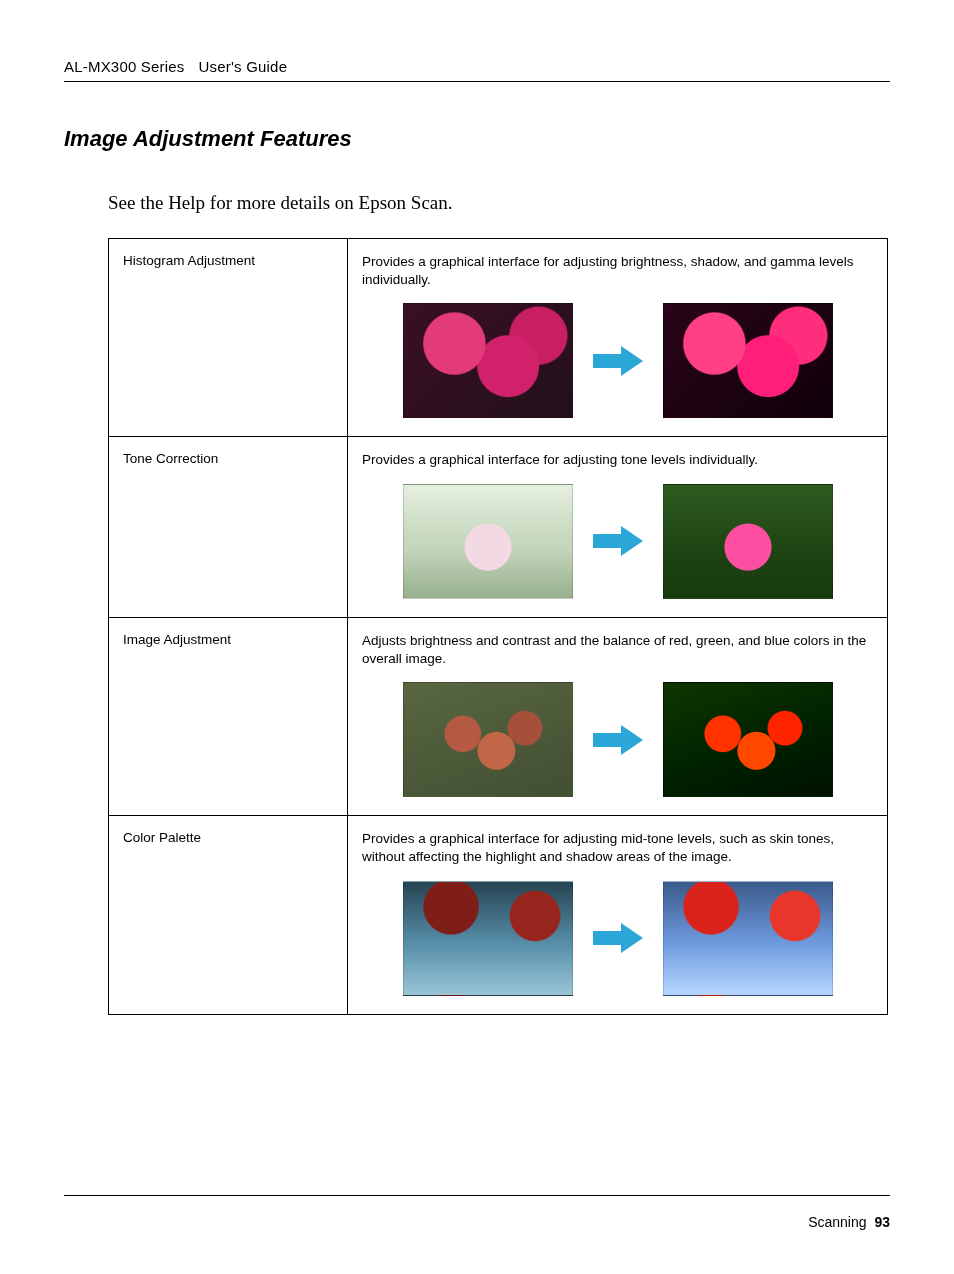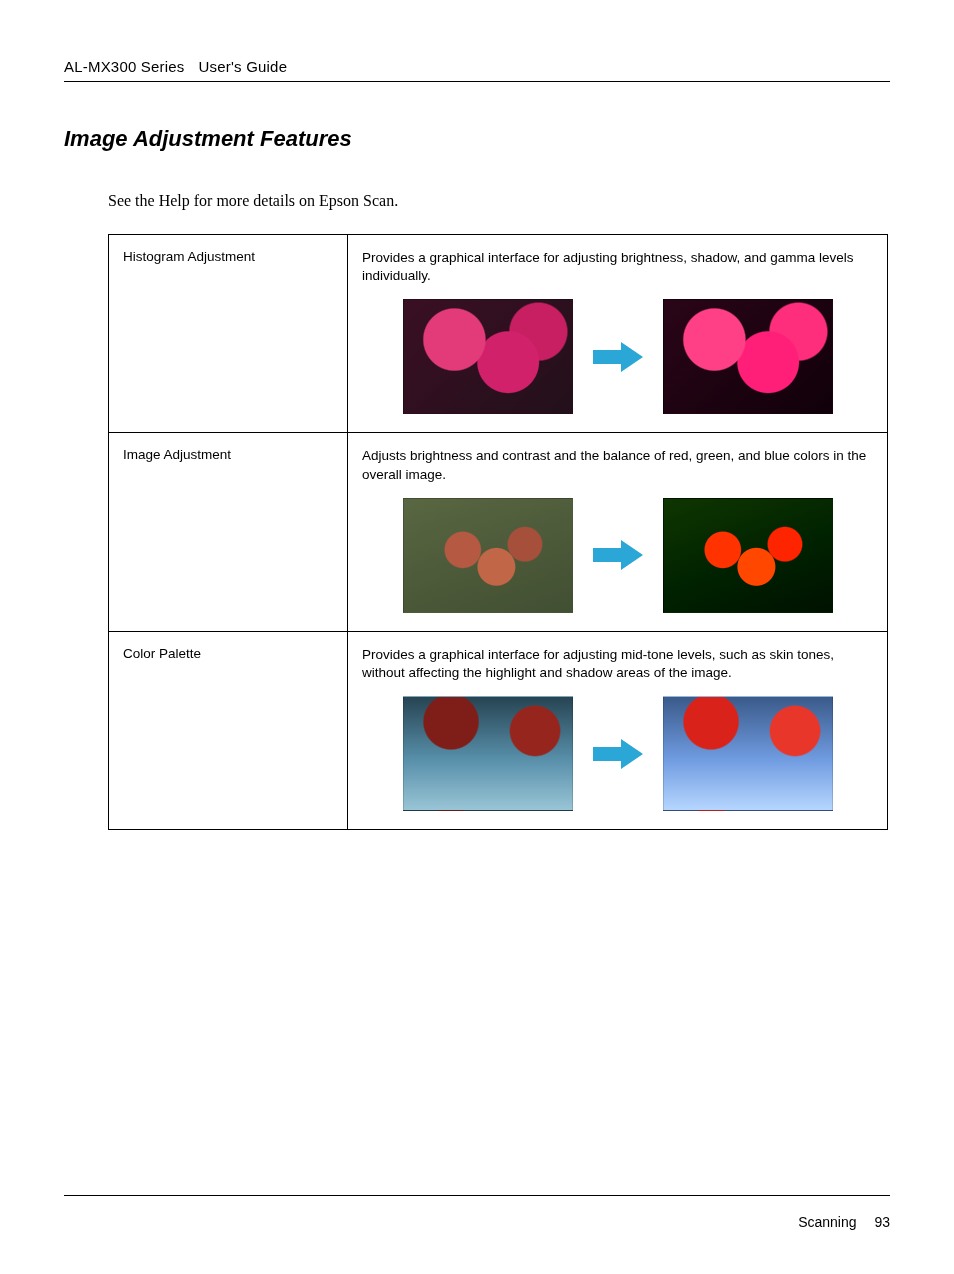--- a/index.html
+++ b/index.html
@@ -37,21 +37,21 @@
     font-size: 22px;
     margin: 0 0 40px 0;
   }
   .intro {
     font-size: 17px;
     line-height: 1.45;
     margin: 0 0 18px 44px;
     max-width: 760px;
   }
   .note {
-    font-size: 16px;
+    font-size: 19px;
     margin: 4px 0 24px 44px;
   }
   table.features {
     border-collapse: collapse;
     width: 780px;
     margin-left: 44px;
     font-family: Arial, Helvetica, sans-serif;
     font-size: 13.5px;
     margin-top: 24px;
   }
@@ -138,21 +138,21 @@
     position: absolute;
     bottom: 44px;
     left: 64px;
     right: 64px;
     border-top: 1px solid #000;
     padding-top: 18px;
     text-align: right;
     font-family: Arial, Helvetica, sans-serif;
     font-size: 14px;
   }
-  .footer .pg { font-weight: normal; margin-left: 14px; }
+  .footer .pg { font-weight: bold; margin-left: 4px; }
 </style>
 </head>
 <body>
 
 <div class="page">
 
   <div class="header-line">
     <div class="header-text">
       <span>AL-MX300 Series</span><span class="sep"></span><span>User's Guide</span>
     </div>
@@ -173,20 +173,35 @@
               <span class="arrow-icon">
                 <svg width="54" height="34" viewBox="0 0 54 34">
                   <path d="M2 10 H30 V2 L52 17 L30 32 V24 H2 Z" fill="#2aa7d6"></path>
                 </svg>
               </span>
               <div class="thumb bg-hist-b" role="img" aria-label="vivid magenta flowers after histogram adjustment"></div>
             </div>
           </td>
         </tr>
         <tr>
+          <td class="name"><span>Tone Correction</span></td>
+          <td>
+            <div class="desc-text">Provides a graphical interface for adjusting tone levels individually.</div>
+            <div class="thumbs">
+              <div class="thumb bg-tone-a" role="img" aria-label="washed-out pink flower on pale green foliage"></div>
+              <span class="arrow-icon">
+                <svg width="54" height="34" viewBox="0 0 54 34">
+                  <path d="M2 10 H30 V2 L52 17 L30 32 V24 H2 Z" fill="#2aa7d6"></path>
+                </svg>
+              </span>
+              <div class="thumb bg-tone-b" role="img" aria-label="saturated pink flower on dark green foliage"></div>
+            </div>
+          </td>
+        </tr>
+        <tr>
           <td class="name"><span>Image Adjustment</span></td>
           <td>
             <div class="desc-text">Adjusts brightness and contrast and the balance of red, green, and blue colors in the overall image.</div>
             <div class="thumbs">
               <div class="thumb bg-img-a" role="img" aria-label="low-contrast photo of tomatoes and greens"></div>
               <span class="arrow-icon">
                 <svg width="54" height="34" viewBox="0 0 54 34">
                   <path d="M2 10 H30 V2 L52 17 L30 32 V24 H2 Z" fill="#2aa7d6"></path>
                 </svg>
               </span>

